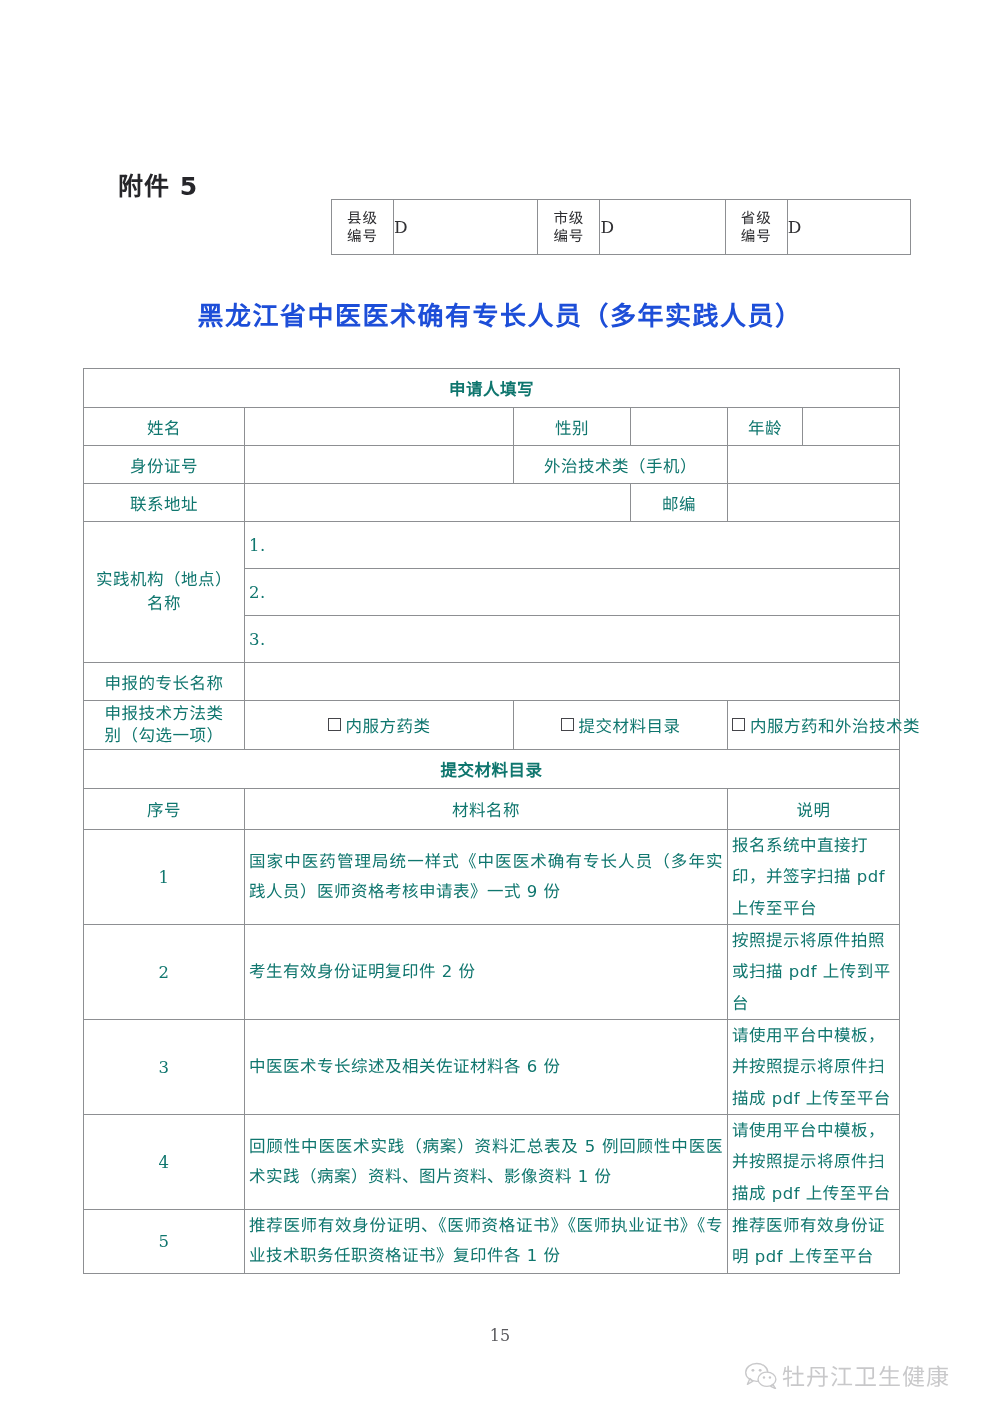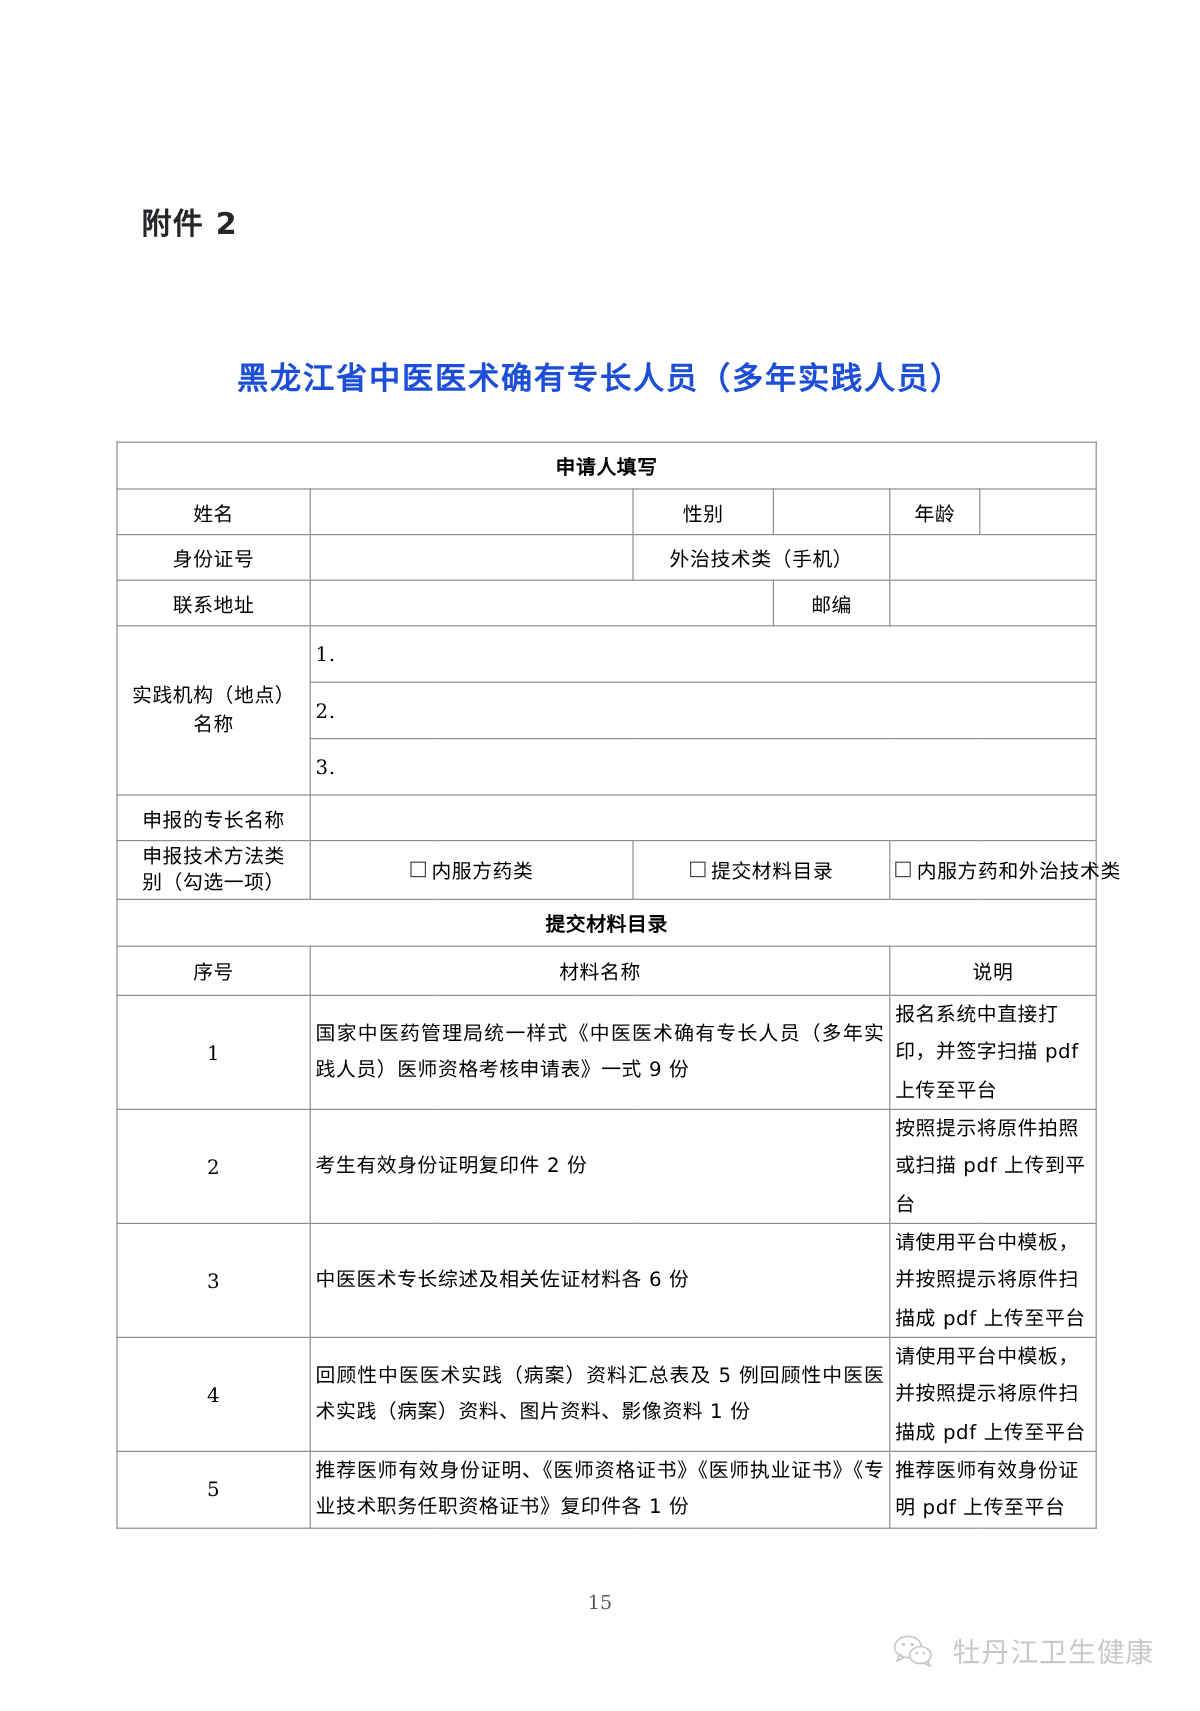--- a/index.html
+++ b/index.html
@@ -81,27 +81,27 @@
     font-size: 26px;
     line-height: 43px;
     letter-spacing: 1.5px;
     color: #1d4ed8;
   }
   .doc-title .l2 { display: block; }
 
   
   .main-table {
     position: absolute;
-    left: 97px;
+    left: 83px;
     top: 368px;
     width: 816px;
     border-collapse: collapse;
     table-layout: fixed;
     font-family: "DejaVu Sans", "Liberation Sans", sans-serif;
-    color: #000000;
+    color: #0f766e;
   }
   .main-table td {
     border: 1px solid #8d8f92;
     padding: 0 4px;
     vertical-align: middle;
     font-size: 16.5px;
     letter-spacing: 0.5px;
   }
   .sect-head {
     text-align: center;
@@ -179,39 +179,60 @@
     font-size: 16px;
     color: #5a5a5e;
   }
 
   .watermark {
     position: absolute;
     left: 744px;
     top: 1358px;
     display: flex;
     align-items: center;
-    gap: 16px;
+    gap: 4px;
     opacity: 0.30;
   }
   .wechat-icon { width: 34px; height: 28px; display: block; }
   .watermark-text {
     font-family: "DejaVu Sans", "Liberation Sans", sans-serif;
     font-size: 23px;
     letter-spacing: 1px;
     color: #4d4d52;
     white-space: nowrap;
   }
 </style>
 </head>
 <body>
 
 <div class="page">
 
-  <div class="attachment-label">附件 2</div>
-
+  <div class="attachment-label">附件 5</div>
+
+  <table class="code-table">
+    <tbody>
+      <tr>
+        <td class="code-lbl">
+          <span>县级</span>
+          <span>编号</span>
+        </td>
+        <td class="code-val cv-w1">D</td>
+        <td class="code-lbl">
+          <span>市级</span>
+          <span>编号</span>
+        </td>
+        <td class="code-val cv-w2">D</td>
+        <td class="code-lbl">
+          <span>省级</span>
+          <span>编号</span>
+        </td>
+        <td class="code-val cv-w3">D</td>
+      </tr>
+    </tbody>
+  </table>
 
   <div class="doc-title">
     <span>黑龙江省中医医术确有专长人员（多年实践人员）</span>
   </div>
 
   <table class="main-table">
     <colgroup>
       <col style="width:161px">
       <col style="width:104px">
       <col style="width:165px">

